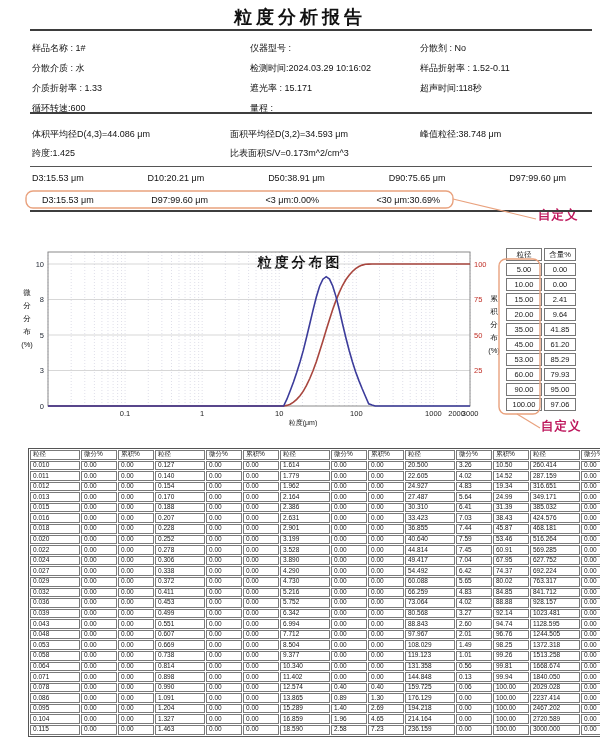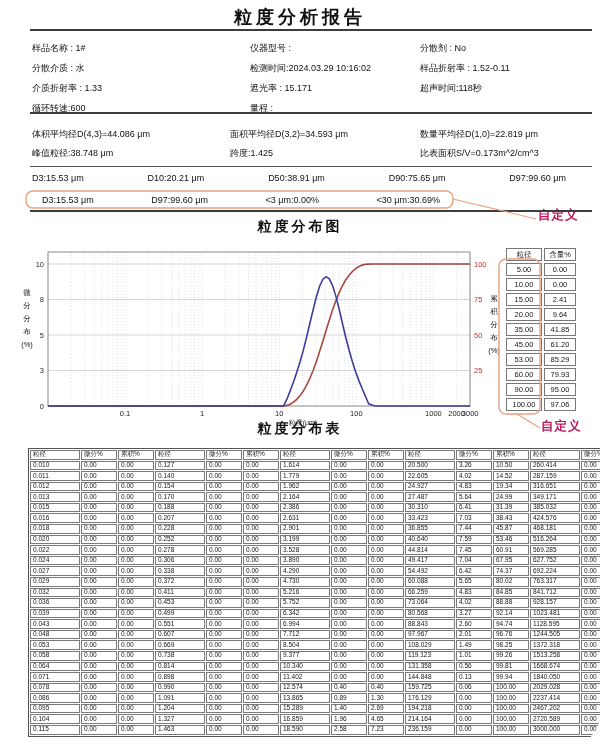--- a/index.html
+++ b/index.html
@@ -1,33 +1,33 @@
 <!DOCTYPE html>
 <html><head>
 <meta charset="utf-8">
 <style>
   html,body{margin:0;padding:0;background:#fff;}
   .page{position:relative;width:600px;height:745px;background:#fff;overflow:hidden;
-        font-family:"Liberation Sans",sans-serif;color:#111;border-radius:30px;}
+        font-family:"Liberation Sans",sans-serif;color:#111;}
   .title{position:absolute;top:5px;left:0;width:100%;text-align:center;
          font-size:18px;font-weight:bold;letter-spacing:4px;}
   .rule{position:absolute;left:30px;width:562px;background:#3d3d3d;height:2px;}
   .r1{top:29px;} .r2{top:112px;} .r3{top:166px;height:1px;background:#555;} .r4{top:210px;}
   .info-grid{position:absolute;left:32px;top:42px;display:grid;
              grid-template-columns:218px 170px 172px;grid-auto-rows:20px;font-size:9px;}
   .sum-grid{position:absolute;left:32px;top:128px;display:grid;
             grid-template-columns:198px 190px 172px;grid-auto-rows:19px;font-size:9px;}
   .d-row{position:absolute;top:173px;left:32px;width:534px;display:flex;
          justify-content:space-between;font-size:9px;}
   .custom-row{position:absolute;top:195px;left:42px;width:398px;display:flex;
               justify-content:space-between;font-size:9px;}
   .annot{position:absolute;color:#be185d;font-weight:bold;font-size:12.5px;letter-spacing:1px;}
   .a1{left:538px;top:207px;} .a2{left:541px;top:418px;}
   .sec{position:absolute;left:0;width:100%;text-align:center;font-weight:bold;
-       font-size:14px;letter-spacing:3px;}
+       font-size:14px;letter-spacing:3px;margin-top:36px;}
   .sec-chart{top:218px;} .sec-table{top:420px;}
   #chart{position:absolute;left:0;top:240px;}
   .vlabel{position:absolute;font-size:7.5px;line-height:13px;text-align:center;color:#111;width:14px;}
   .vl-left{left:20px;top:286px;} .vl-right{left:487px;top:292px;}
   .side-table{position:absolute;left:504px;top:246px;border-collapse:separate;
               border-spacing:2px;font-size:7.5px;line-height:10px;color:#151515;}
   .side-table td{border:1px solid #777;padding:0.5px 2px;text-align:center;
                  min-width:26px;white-space:nowrap;background:#fff;}
   .side-table td.sz{min-width:30px;}
   .main-table{position:absolute;left:28px;top:448px;width:536px;table-layout:fixed;
@@ -56,21 +56,20 @@
     <div>遮光率 : 15.171</div>
     <div>超声时间:118秒</div>
     <div>循环转速:600</div>
     <div>量程 :</div>
   </div>
   <div class="rule r2"></div>
 
   <div class="sum-grid">
     <div>体积平均径D(4,3)=44.086 μm</div>
     <div>面积平均径D(3,2)=34.593 μm</div>
-    <div>数量平均径D(1,0)=22.819 μm</div>
     <div>峰值粒径:38.748 μm</div>
     <div>跨度:1.425</div>
     <div>比表面积S/V=0.173m^2/cm^3</div>
   </div>
   <div class="rule r3"></div>
 
   <div class="d-row">
     <span>D3:15.53 μm</span>
     <span>D10:20.21 μm</span>
     <span>D50:38.91 μm</span>

